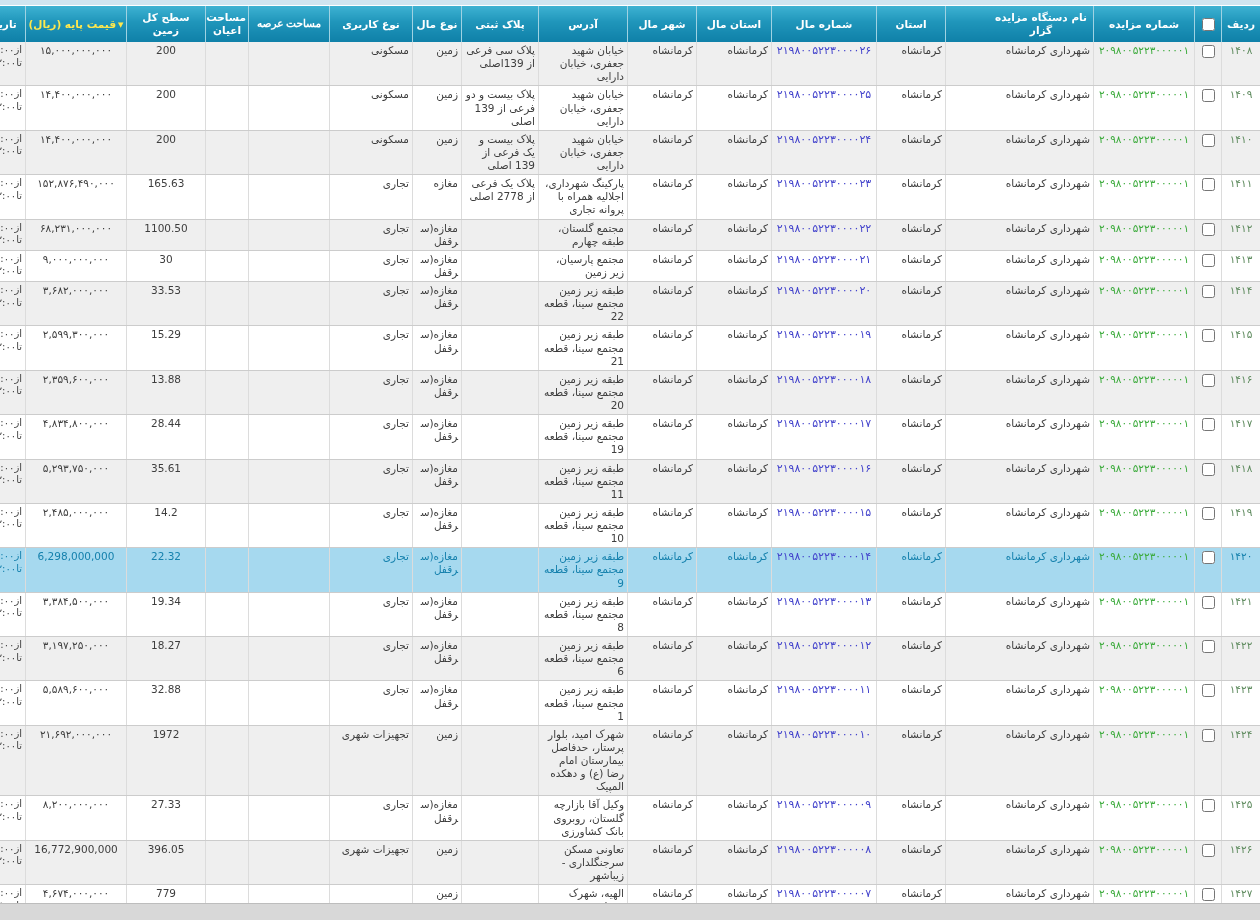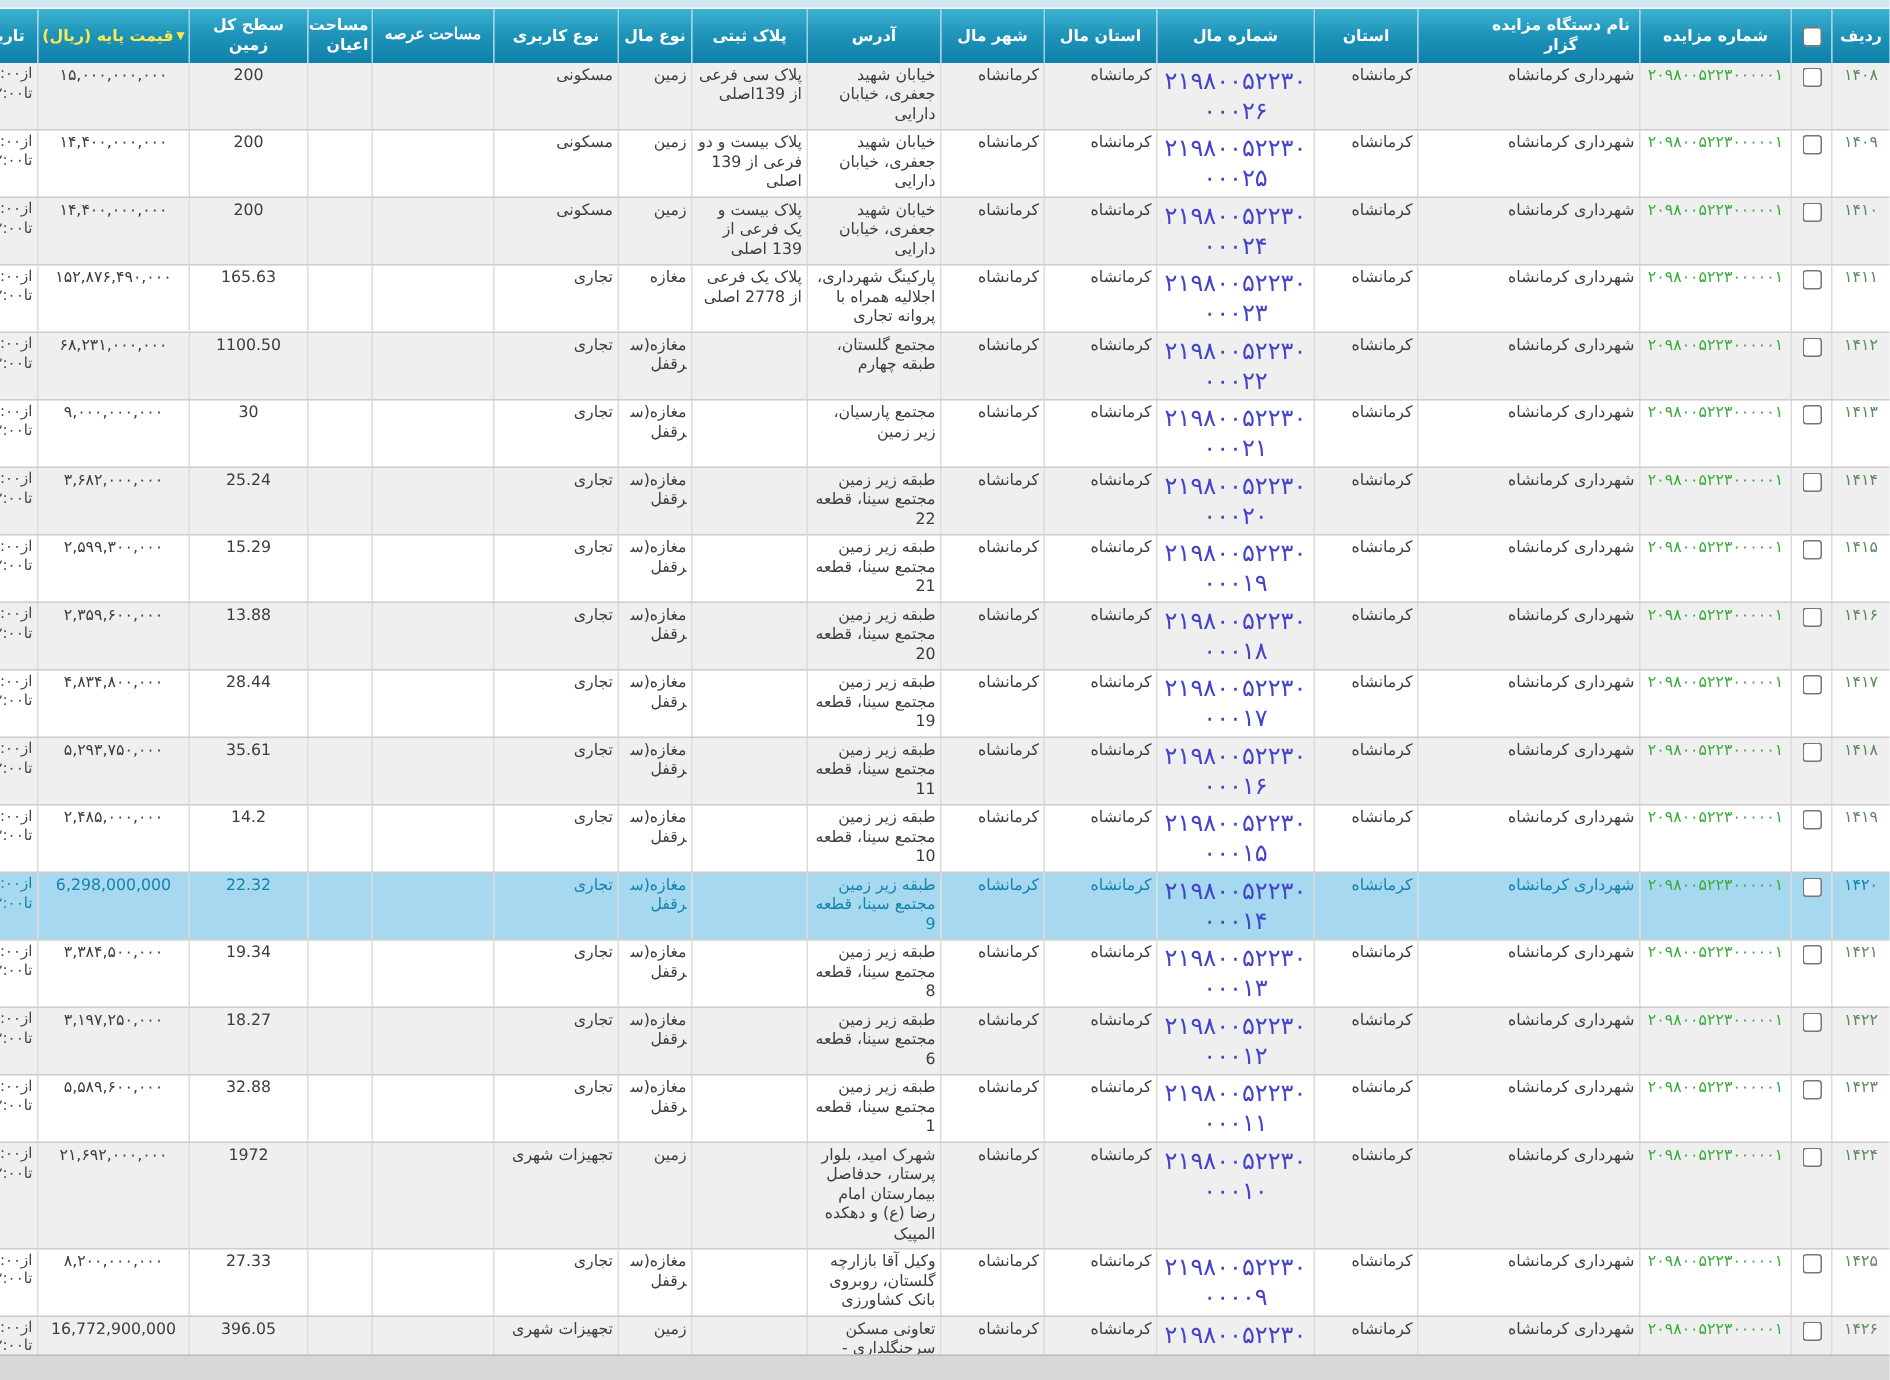--- a/index.html
+++ b/index.html
@@ -21,21 +21,21 @@
     font-size:10.5px;color:#3d3d3d;vertical-align:top;
     border-left:1px solid #dcdcdc;border-bottom:1px solid #cccccc;
     padding:2px 3px;line-height:1.25;word-wrap:break-word;text-align:right;
   }
   tbody td.c{text-align:center;}
   tbody td.dates{text-align:right;font-size:10px;white-space:nowrap;color:#444;}
   tr.even td{background:#efefef;}
   tr.odd td{background:#ffffff;}
   tr.hl td{background:#a6d9ef;color:#1581ad;}
   a.lnk-green{color:#3aaa3a;text-decoration:none;font-size:10.5px;}
-  a.lnk-blue{color:#4343cc;text-decoration:none;font-size:16px;}
+  a.lnk-blue{color:#4343cc;text-decoration:none;font-size:11px;}
   td .rownum{color:#5d8a5d;}
   tr.hl td .rownum{color:#1581ad;}
   input[type=checkbox]{width:13px;height:13px;margin:1px auto;display:block;}
   thead th input[type=checkbox]{margin:0 auto;}
   .footer-bar{position:absolute;bottom:0;left:0;width:1260px;height:16px;background:#d8d8d8;border-top:1px solid #bdbdbd;}
   .dates span{unicode-bidi:embed;}
 </style>
 </head>
 <body>
 
@@ -52,21 +52,21 @@
           <th style="width: 100px; padding-left: 45px;"><span>نام دستگاه مزایده گزار</span></th>
           <th style="width: 64px;"><span>استان</span></th>
           <th style="width: 100px;"><span>شماره مال</span></th>
           <th style="width: 70px;"><span>استان مال</span></th>
           <th style="width: 64px;"><span>شهر مال</span></th>
           <th style="width: 84px;"><span>آدرس</span></th>
           <th style="width: 72px;"><span>پلاک ثبتی</span></th>
           <th style="width: 44px;"><span>نوع مال</span></th>
           <th style="width: 78px;"><span>نوع کاربری</span></th>
           <th style="width: 76px; font-family: Liberation Serif, serif;"><span>مساحت عرصه</span></th>
-          <th style="width: 38px; text-align: right;"><span>مساحت اعیان</span></th>
+          <th style="width: 38px;"><span>مساحت اعیان</span></th>
           <th style="width: 74px;"><span>سطح کل زمین</span></th>
           <th style="width: 96px; margin-left: 34px;"><span class="sort-ico">▼</span><span class="sorted-label">قیمت پایه (ریال)</span></th>
           <th style="width: 74px;"><span>تاریخ انتشار</span></th>
         </tr>
     </thead>
     <tbody id="body-rows">
         <tr class="even">
           <td class="c"><span class="rownum">۱۴۰۸</span></td>
           <td class="c">
             <input type="checkbox" style="">
@@ -220,21 +220,21 @@
           <td>کرمانشاه</td>
           <td class="c"><a href="#" class="lnk-blue">۲۱۹۸۰۰۵۲۲۳۰۰۰۰۲۰</a></td>
           <td>کرمانشاه</td>
           <td>کرمانشاه</td>
           <td>طبقه زیر زمین مجتمع سینا، قطعه 22</td>
           <td></td>
           <td>مغازه(سرقفل</td>
           <td>تجاری</td>
           <td></td>
           <td></td>
-          <td class="c">25.24</td>
+          <td class="c">33.53</td>
           <td class="c">۳,۶۸۲,۰۰۰,۰۰۰</td>
           <td class="c dates">
             <div>از<span dir="ltr">۱۳۹۸/۱۱/۱۷-۱۲:۰۰</span></div>
             <div>تا<span dir="ltr">۱۳۹۸/۱۱/۲۷-۱۲:۰۰</span></div>
           </td>
         </tr>
         <tr class="odd">
           <td class="c"><span class="rownum">۱۴۱۵</span></td>
           <td class="c">
             <input type="checkbox" style="">

